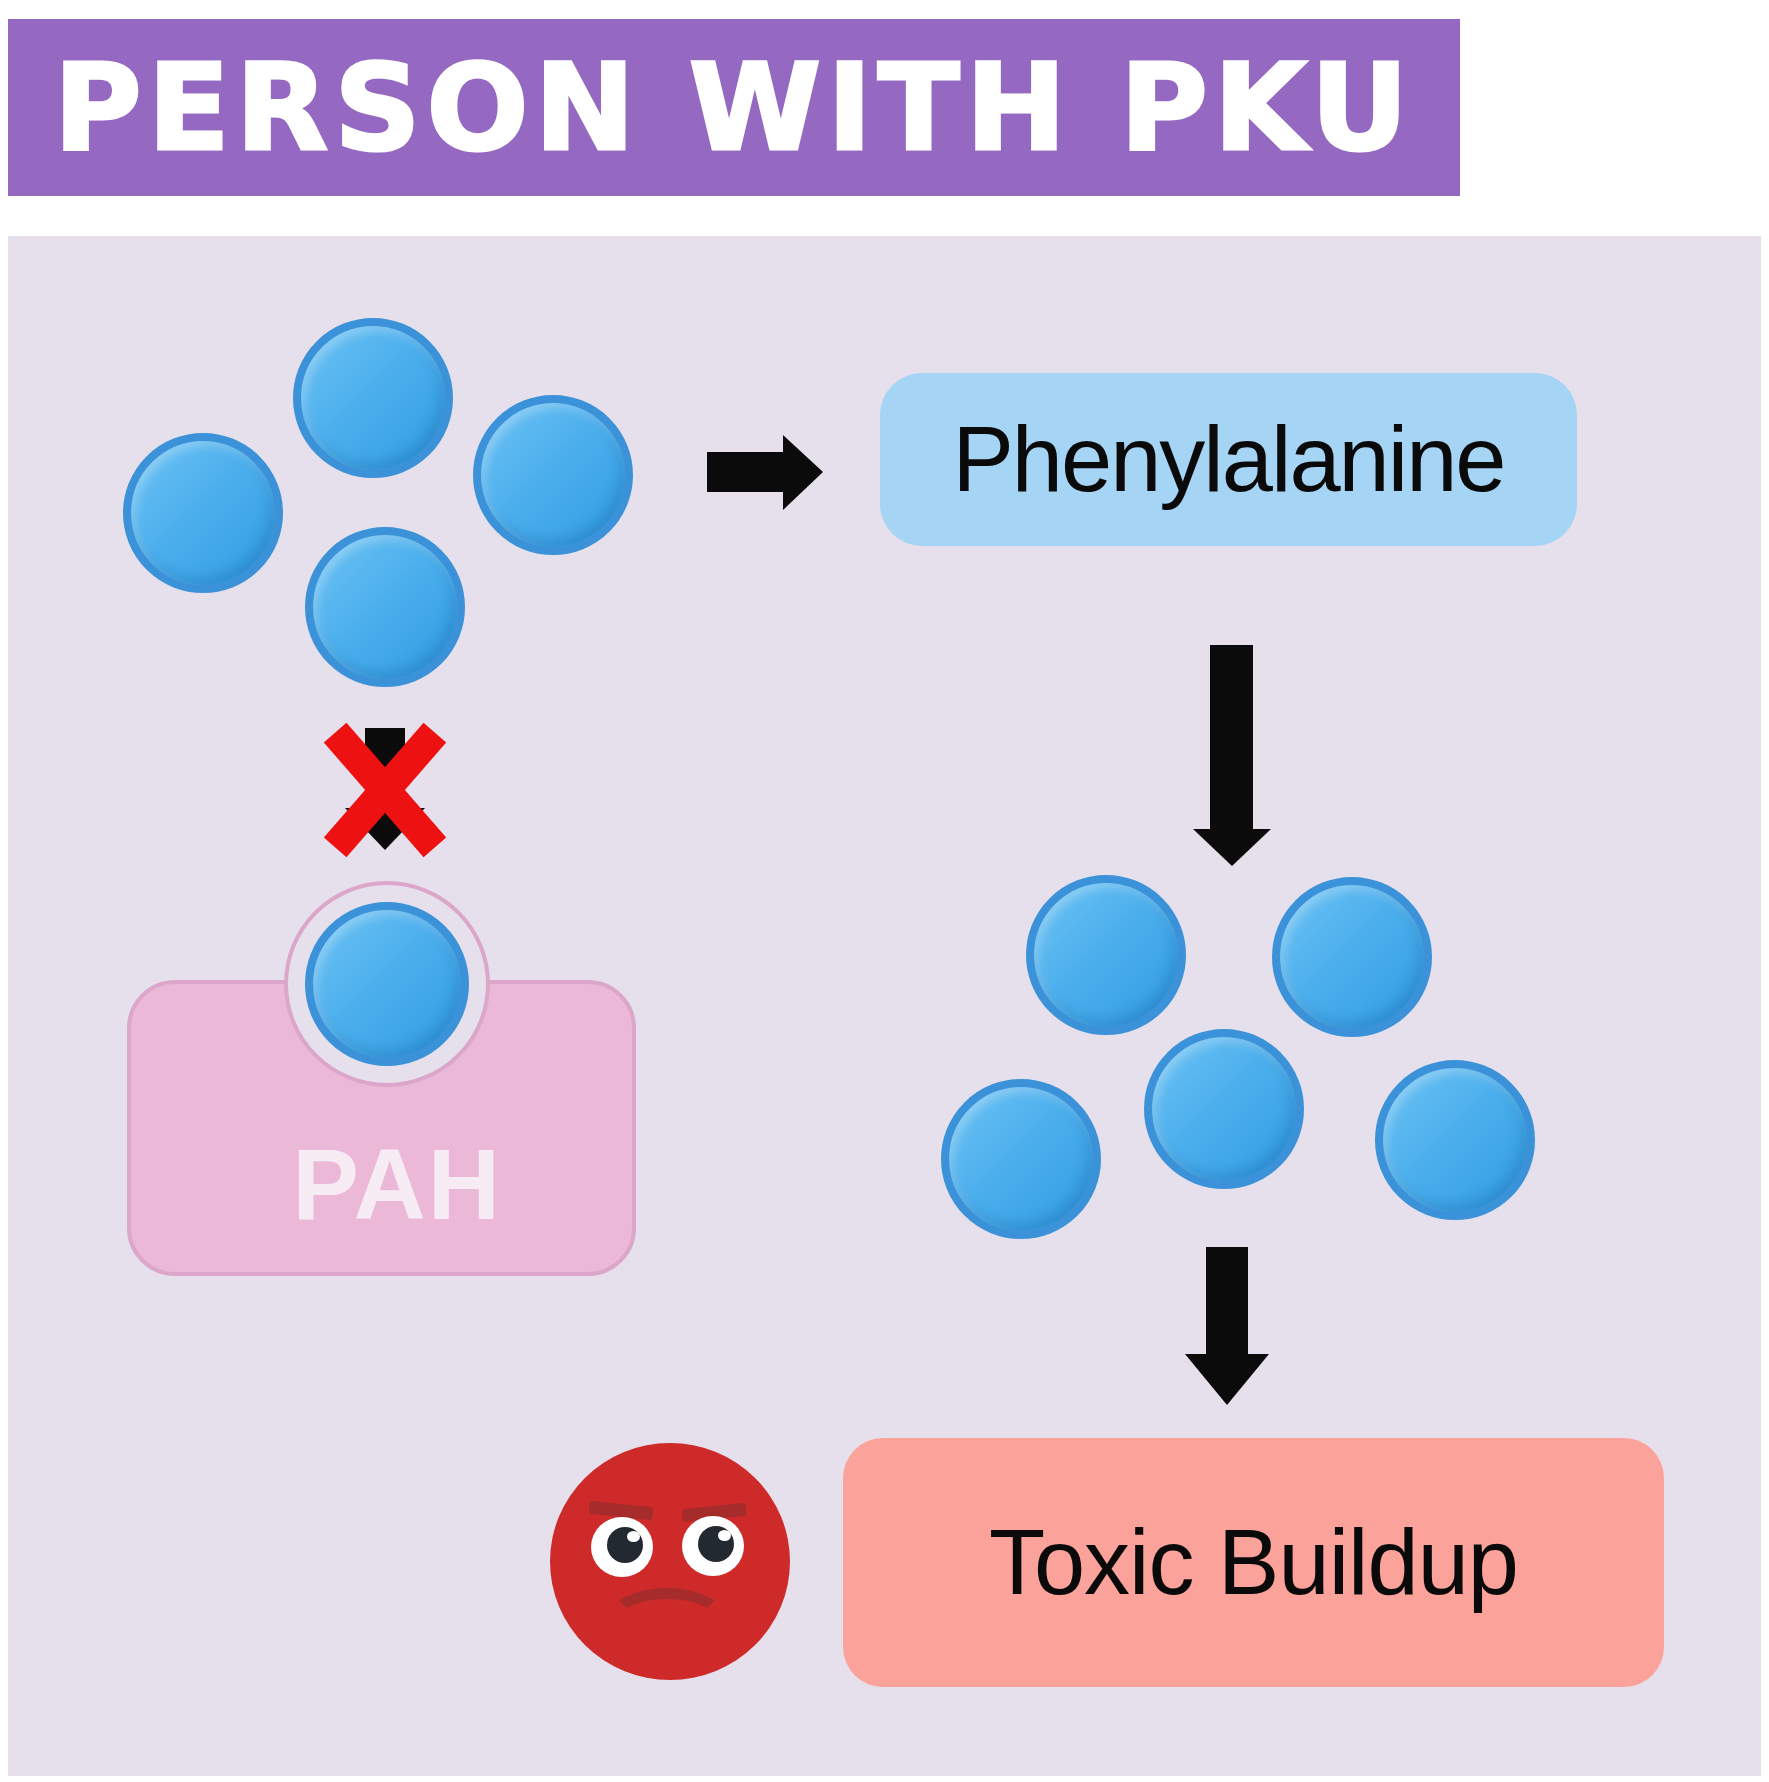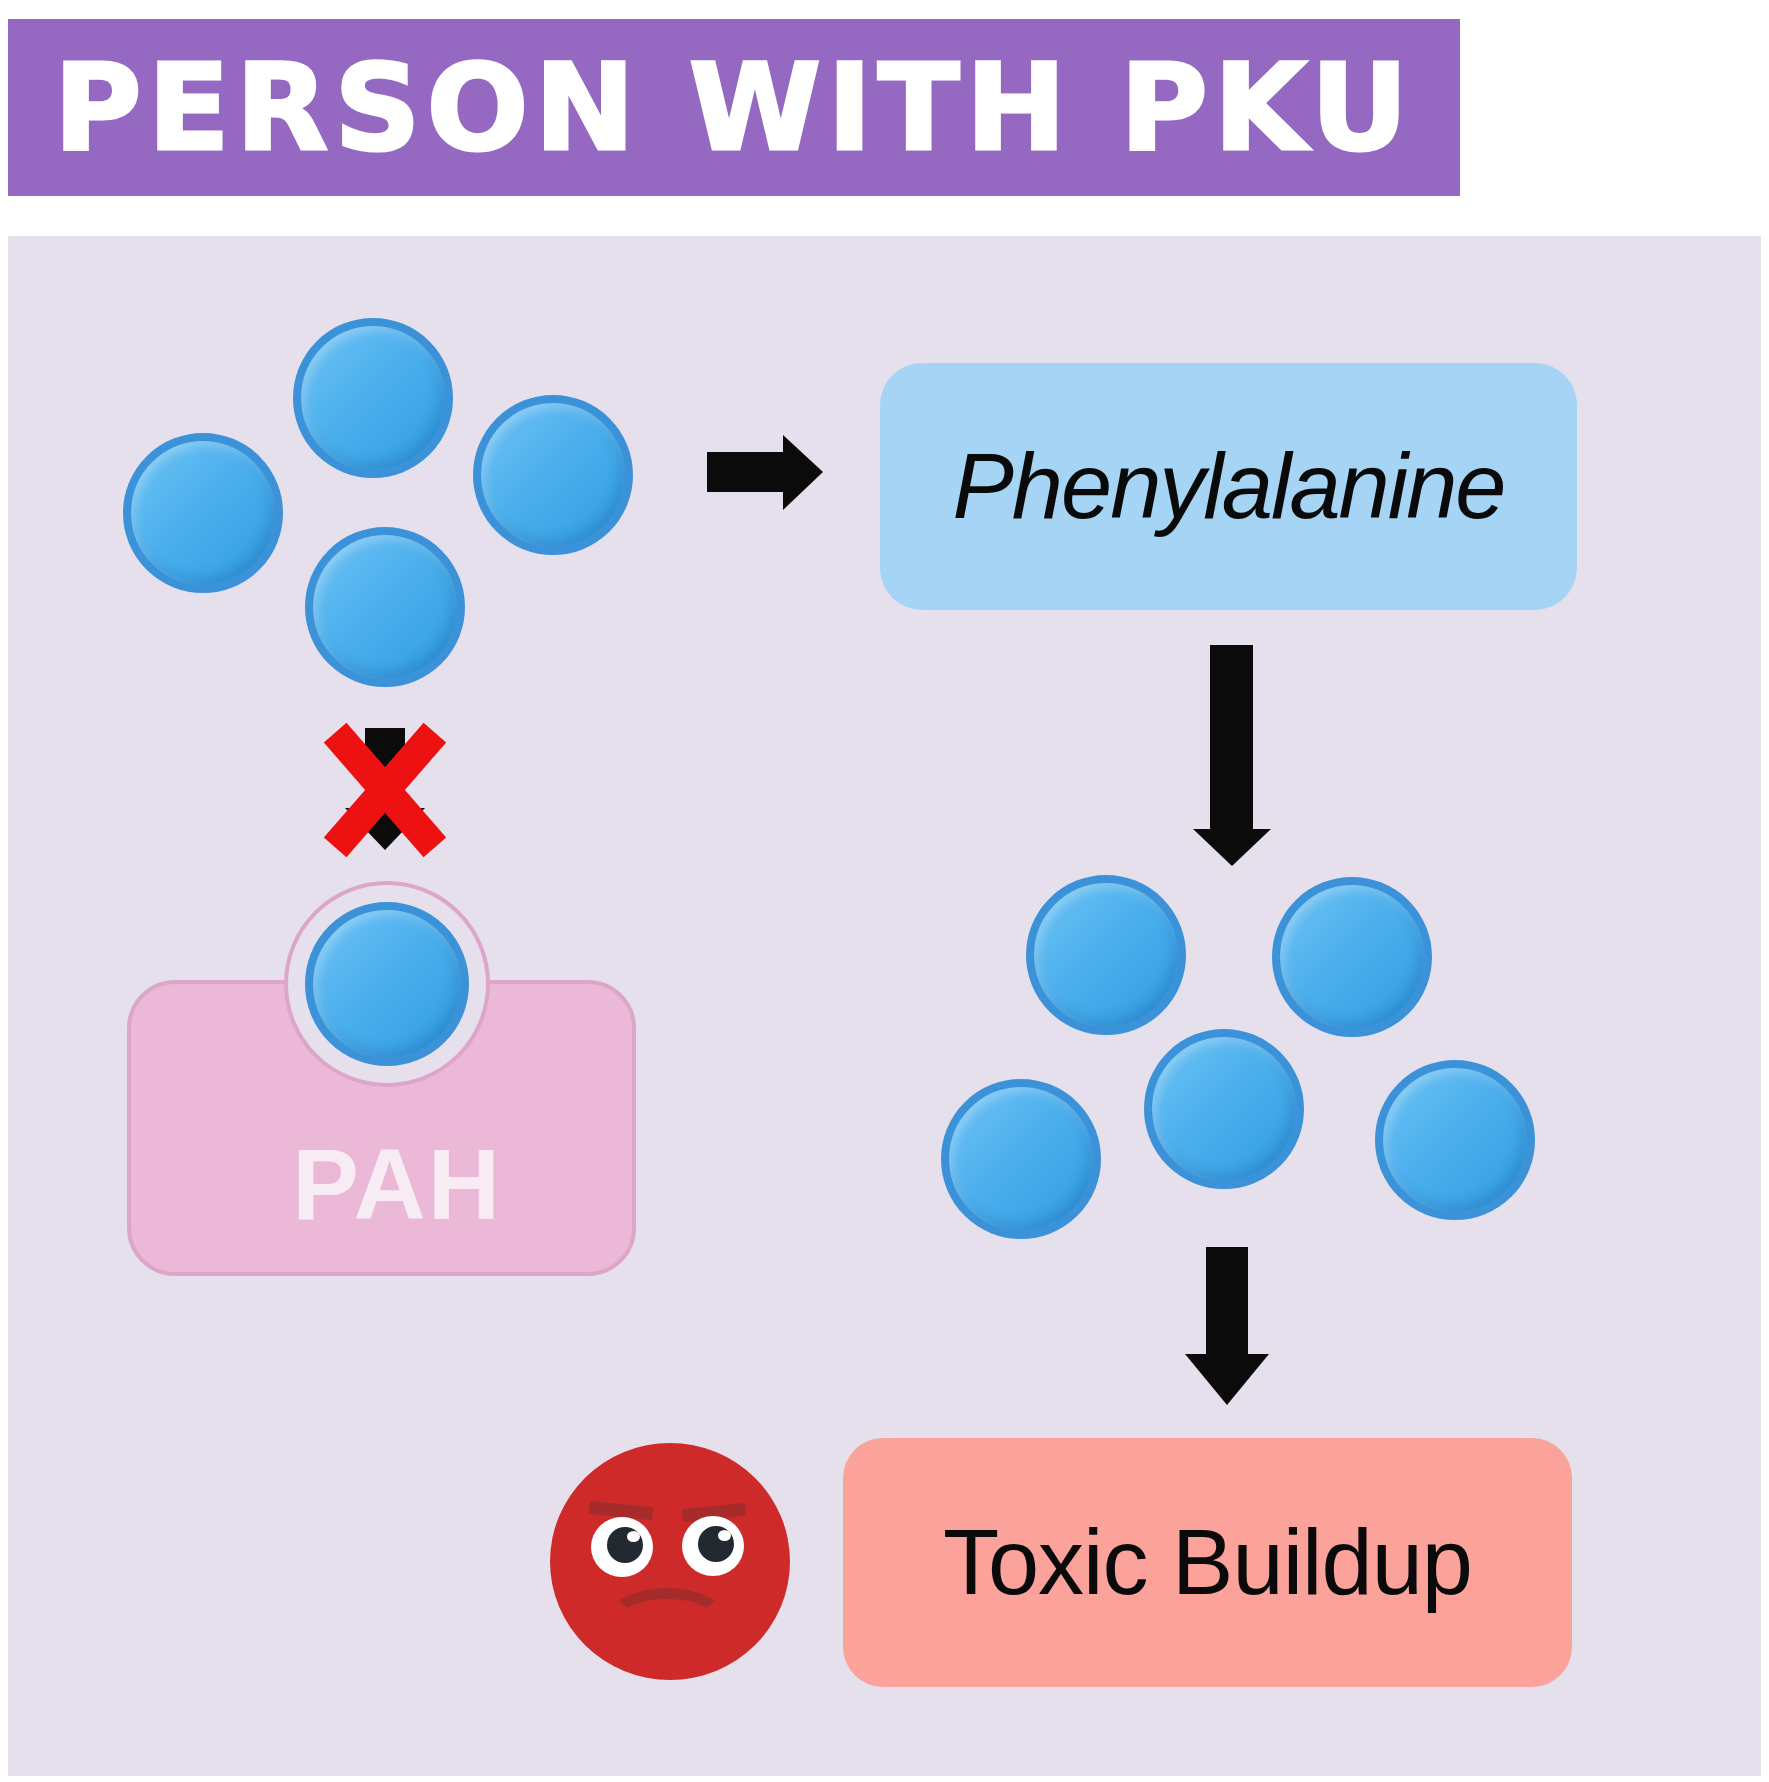--- a/index.html
+++ b/index.html
@@ -53,25 +53,25 @@
   .down-arrow-mini .shaft{left:20px;top:0;width:40px;height:82px;}
   .down-arrow-mini .head{left:0;top:80px;border-left:40px solid transparent;border-right:40px solid transparent;border-top:42px solid var(--arrow);}
 
   
   .x-mark{left:335px;top:732px;width:100px;height:116px;}
   .x-mark .bar{position:absolute;left:50%;top:50%;width:152px;height:30px;background:var(--xred);}
   .x-mark .bar1{transform:translate(-50%,-50%) rotate(49deg);}
   .x-mark .bar2{transform:translate(-50%,-50%) rotate(-49deg);}
 
   
-  .phe-box{left:880px;top:363px;width:697px;height:247px;border-radius:42px;background:var(--phe-bg);
-    display:flex;align-items:center;justify-content:center;font-style:italic;}
+  .phe-box{left:880px;top:373px;width:697px;height:173px;border-radius:42px;background:var(--phe-bg);
+    display:flex;align-items:center;justify-content:center;}
   .phe-box .lbl{font-size:92px;color:#0a0a0a;letter-spacing:-2px;white-space:nowrap;}
 
-  .toxic-box{left:843px;top:1438px;width:729px;height:249px;border-radius:40px;background:var(--toxic-bg);
+  .toxic-box{left:843px;top:1438px;width:821px;height:249px;border-radius:40px;background:var(--toxic-bg);
     display:flex;align-items:center;justify-content:center;}
   .toxic-box .lbl{font-size:92px;color:#0a0a0a;letter-spacing:-1px;white-space:nowrap;}
 
   
   .pah-box{left:127px;top:980px;width:509px;height:296px;border-radius:48px;background:var(--pah-bg);
     border:4px solid var(--pah-border);z-index:1;
     display:flex;align-items:flex-end;justify-content:center;padding-left:31px;}
   .pah-box .lbl{font-size:100px;font-weight:bold;color:var(--pah-text);letter-spacing:2px;padding-bottom:30px;}
   .pah-notch{left:284px;top:881px;width:206px;height:206px;border-radius:50%;background:var(--body-bg);
     border:4px solid var(--pah-border);z-index:2;}

